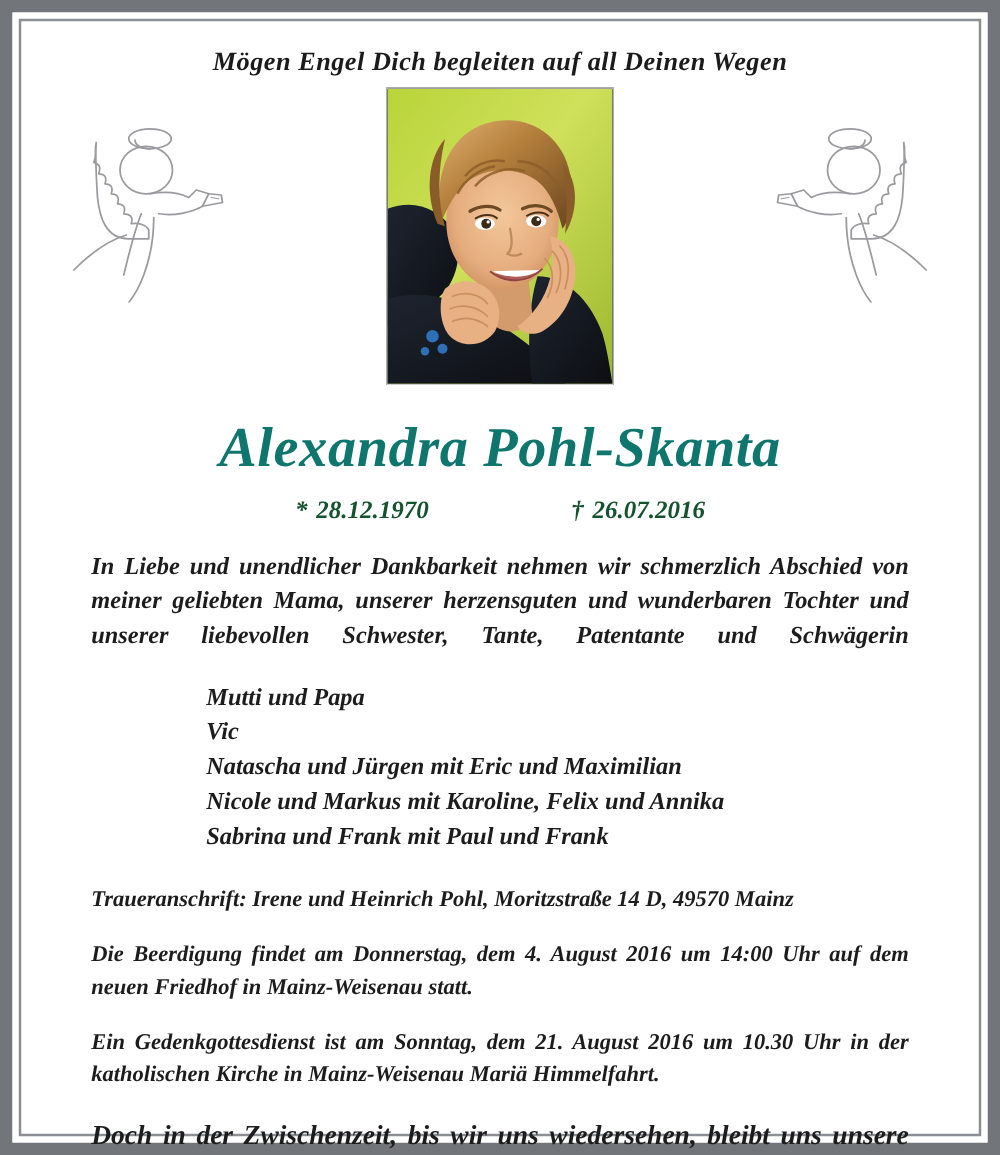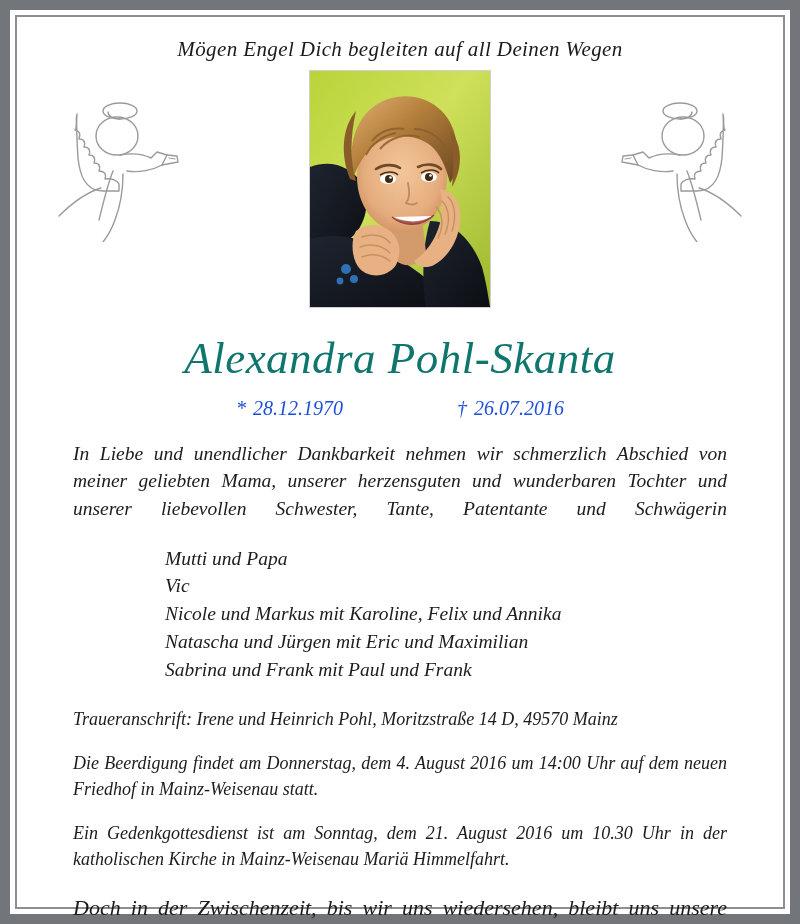--- a/index.html
+++ b/index.html
@@ -15,20 +15,21 @@
   }
 
   
   .notice-outer {
     position: relative;
     box-sizing: border-box;
     width: 800px;
     height: 924px;
     background: #ffffff;
     border: 10px solid #72757a;
+    font-weight: bold;
   }
   .notice-gap {
     box-sizing: border-box;
     width: 100%;
     height: 100%;
     background: #ffffff;
     padding: 5px;
   }
   .notice-inner {
     box-sizing: border-box;
@@ -91,21 +92,21 @@
     letter-spacing: 0.5px;
   }
   .dates-row {
     display: flex;
     justify-content: center;
     align-items: baseline;
     gap: 114px;
     margin-top: 16px;
     font-style: italic;
     font-size: 20px;
-    color: #1d4ed8;
+    color: #14532d;
   }
   .date-item { white-space: nowrap; }
   .date-sym { margin-right: 7px; }
 
   
   .body-area {
     padding: 0 56px;
     margin-top: 18px;
     color: #1c1c1c;
   }
@@ -342,22 +343,22 @@
         </span>
       </div>
 
       <div class="body-area">
 
         <p class="lead-par">In Liebe und unendlicher Dankbarkeit nehmen wir schmerzlich Abschied von meiner geliebten Mama, unserer herzensguten und wunderbaren Tochter und unserer liebevollen Schwester, Tante, Patentante und Schwägerin</p>
 
         <div class="family-block">
           <div class="family-line">Mutti und Papa</div>
           <div class="family-line">Vic</div>
+          <div class="family-line">Natascha und Jürgen mit Eric und Maximilian</div>
           <div class="family-line">Nicole und Markus mit Karoline, Felix und Annika</div>
-          <div class="family-line">Natascha und Jürgen mit Eric und Maximilian</div>
           <div class="family-line">Sabrina und Frank mit Paul und Frank</div>
         </div>
 
         <p class="address-line">Traueranschrift: Irene und Heinrich Pohl, Moritzstraße 14 D, 49570 Mainz</p>
 
         <p class="info-par">Die Beerdigung findet am Donnerstag, dem 4. August 2016 um 14:00 Uhr auf dem neuen Friedhof in Mainz-Weisenau statt.</p>
 
         <p class="info-par">Ein Gedenkgottesdienst ist am Sonntag, dem 21. August 2016 um 10.30 Uhr in der katholischen Kirche in Mainz-Weisenau Mariä Himmelfahrt.</p>
 
         <p class="closing-par">Doch in der Zwischenzeit, bis wir uns wiedersehen, bleibt uns unsere Liebe.</p>

